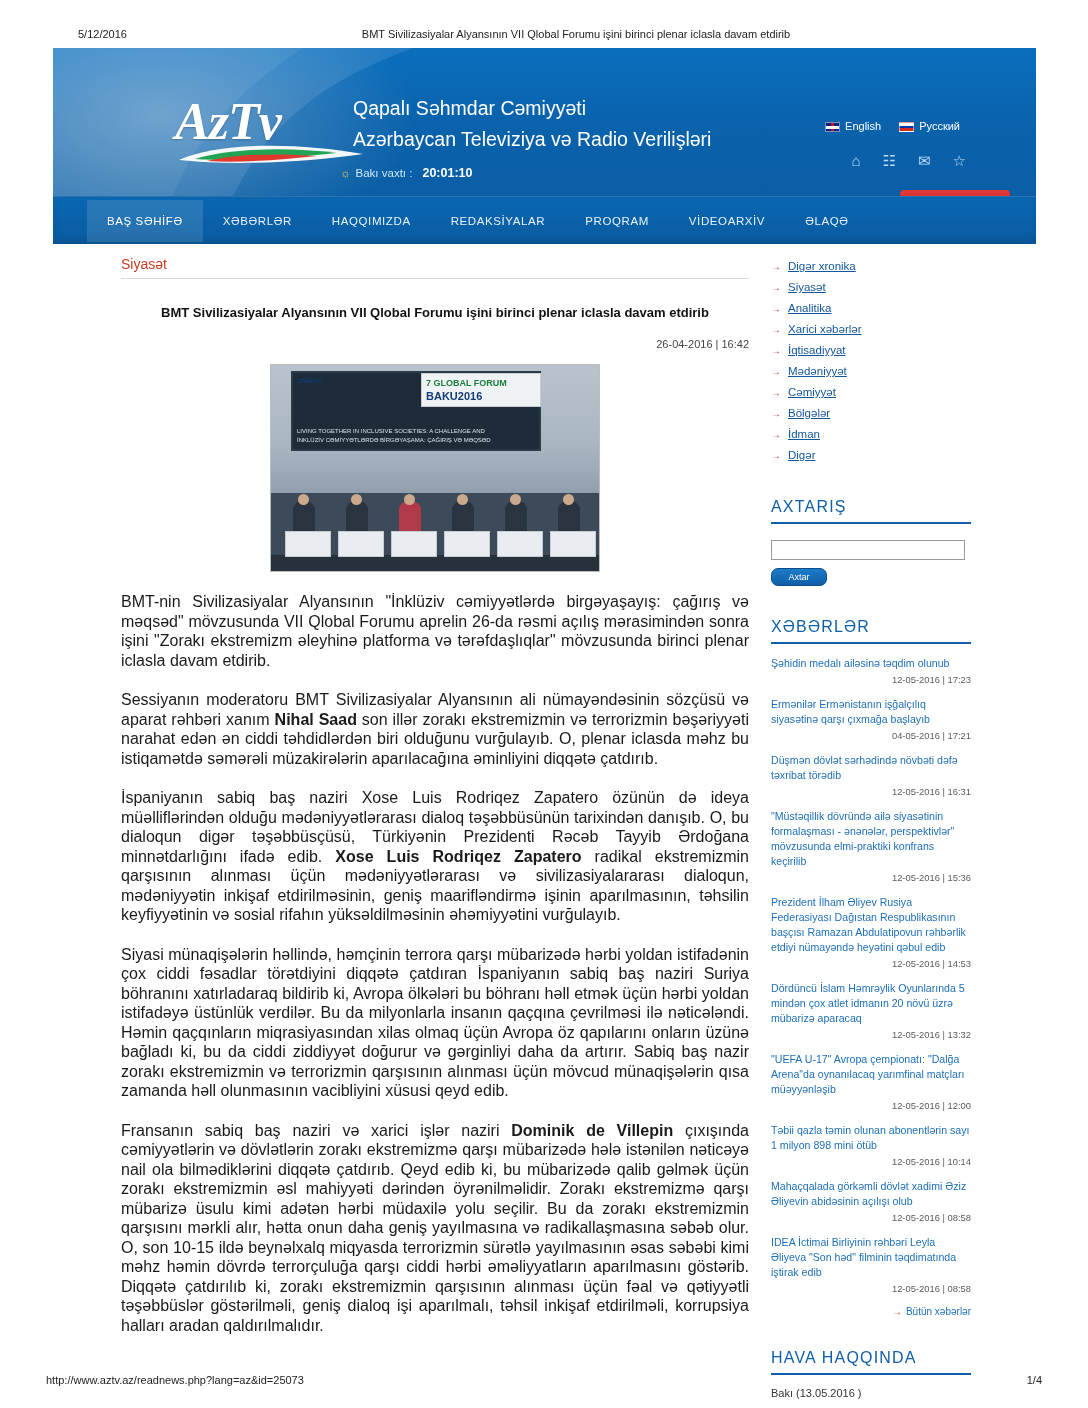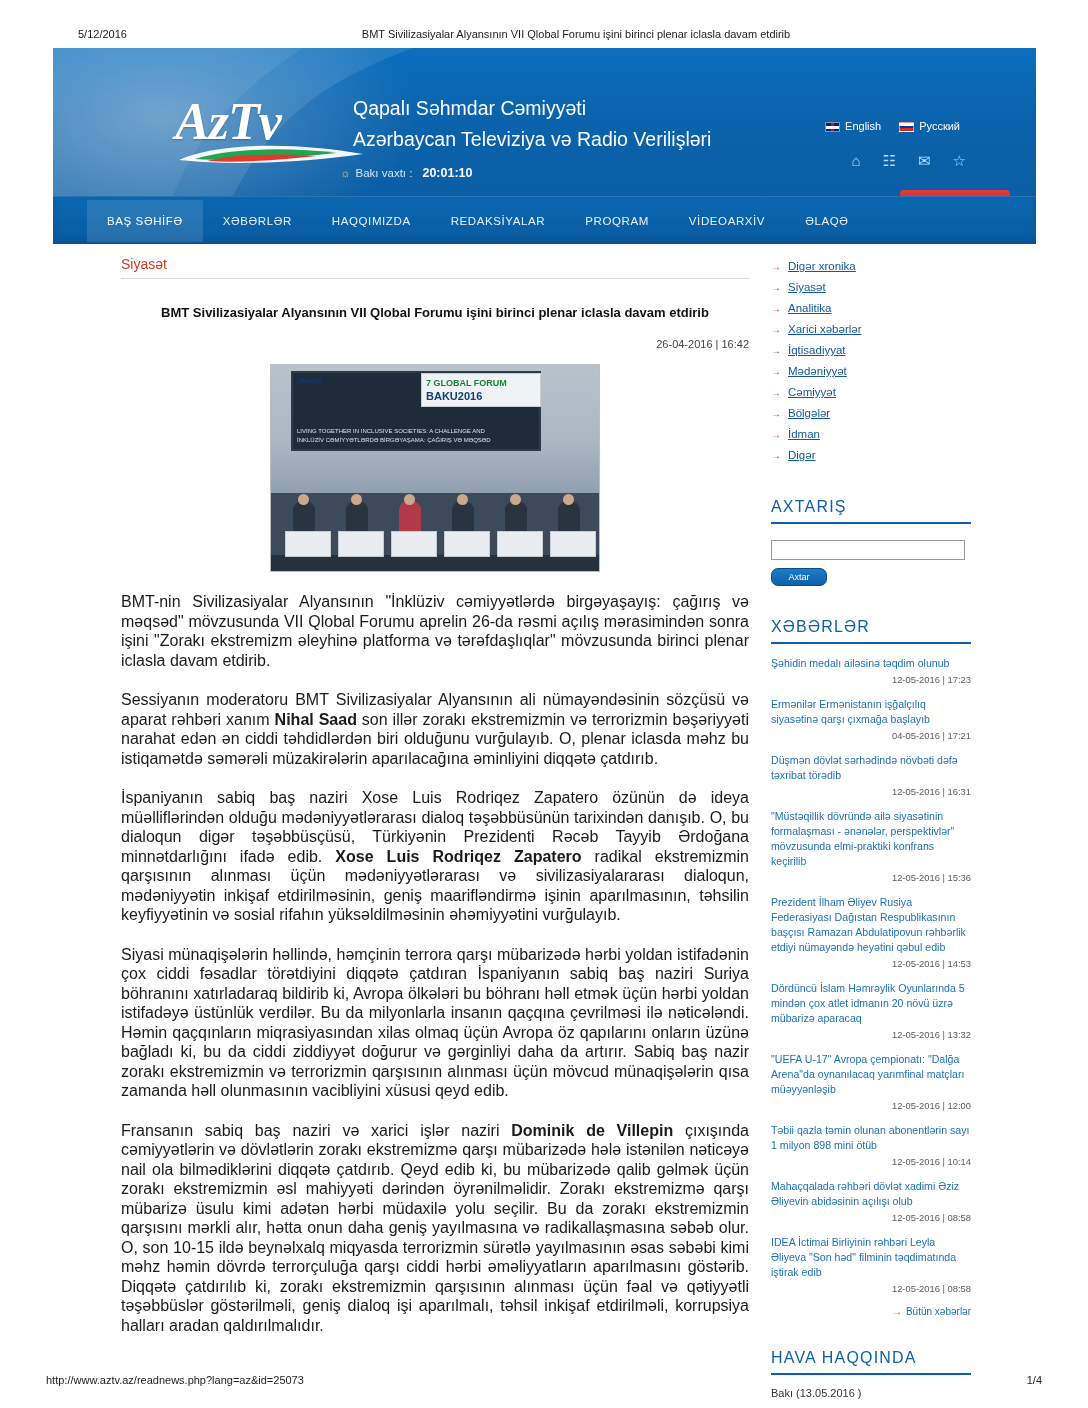--- a/index.html
+++ b/index.html
@@ -327,21 +327,21 @@
       </div>
       <div class="news-item">
         <div class="t">"UEFA U-17" Avropa çempionatı: "Dalğa Arena"da oynanılacaq yarımfinal matçları müəyyənləşib</div>
         <div class="d">12-05-2016 | 12:00</div>
       </div>
       <div class="news-item">
         <div class="t">Təbii qazla təmin olunan abonentlərin sayı 1 milyon 898 mini ötüb</div>
         <div class="d">12-05-2016 | 10:14</div>
       </div>
       <div class="news-item">
-        <div class="t">Mahaçqalada rəhbəri dövlət xadimi Əziz Əliyevin abidəsinin açılışı olub</div>
+        <div class="t">Mahaçqalada görkəmli dövlət xadimi Əziz Əliyevin abidəsinin açılışı olub</div>
         <div class="d">12-05-2016 | 08:58</div>
       </div>
       <div class="news-item">
         <div class="t">IDEA İctimai Birliyinin rəhbəri Leyla Əliyeva "Son həd" filminin təqdimatında iştirak edib</div>
         <div class="d">12-05-2016 | 08:58</div>
       </div>
 
       <div class="all-news">
         <span class="arrow">→</span><span>Bütün xəbərlər</span>
       </div>

